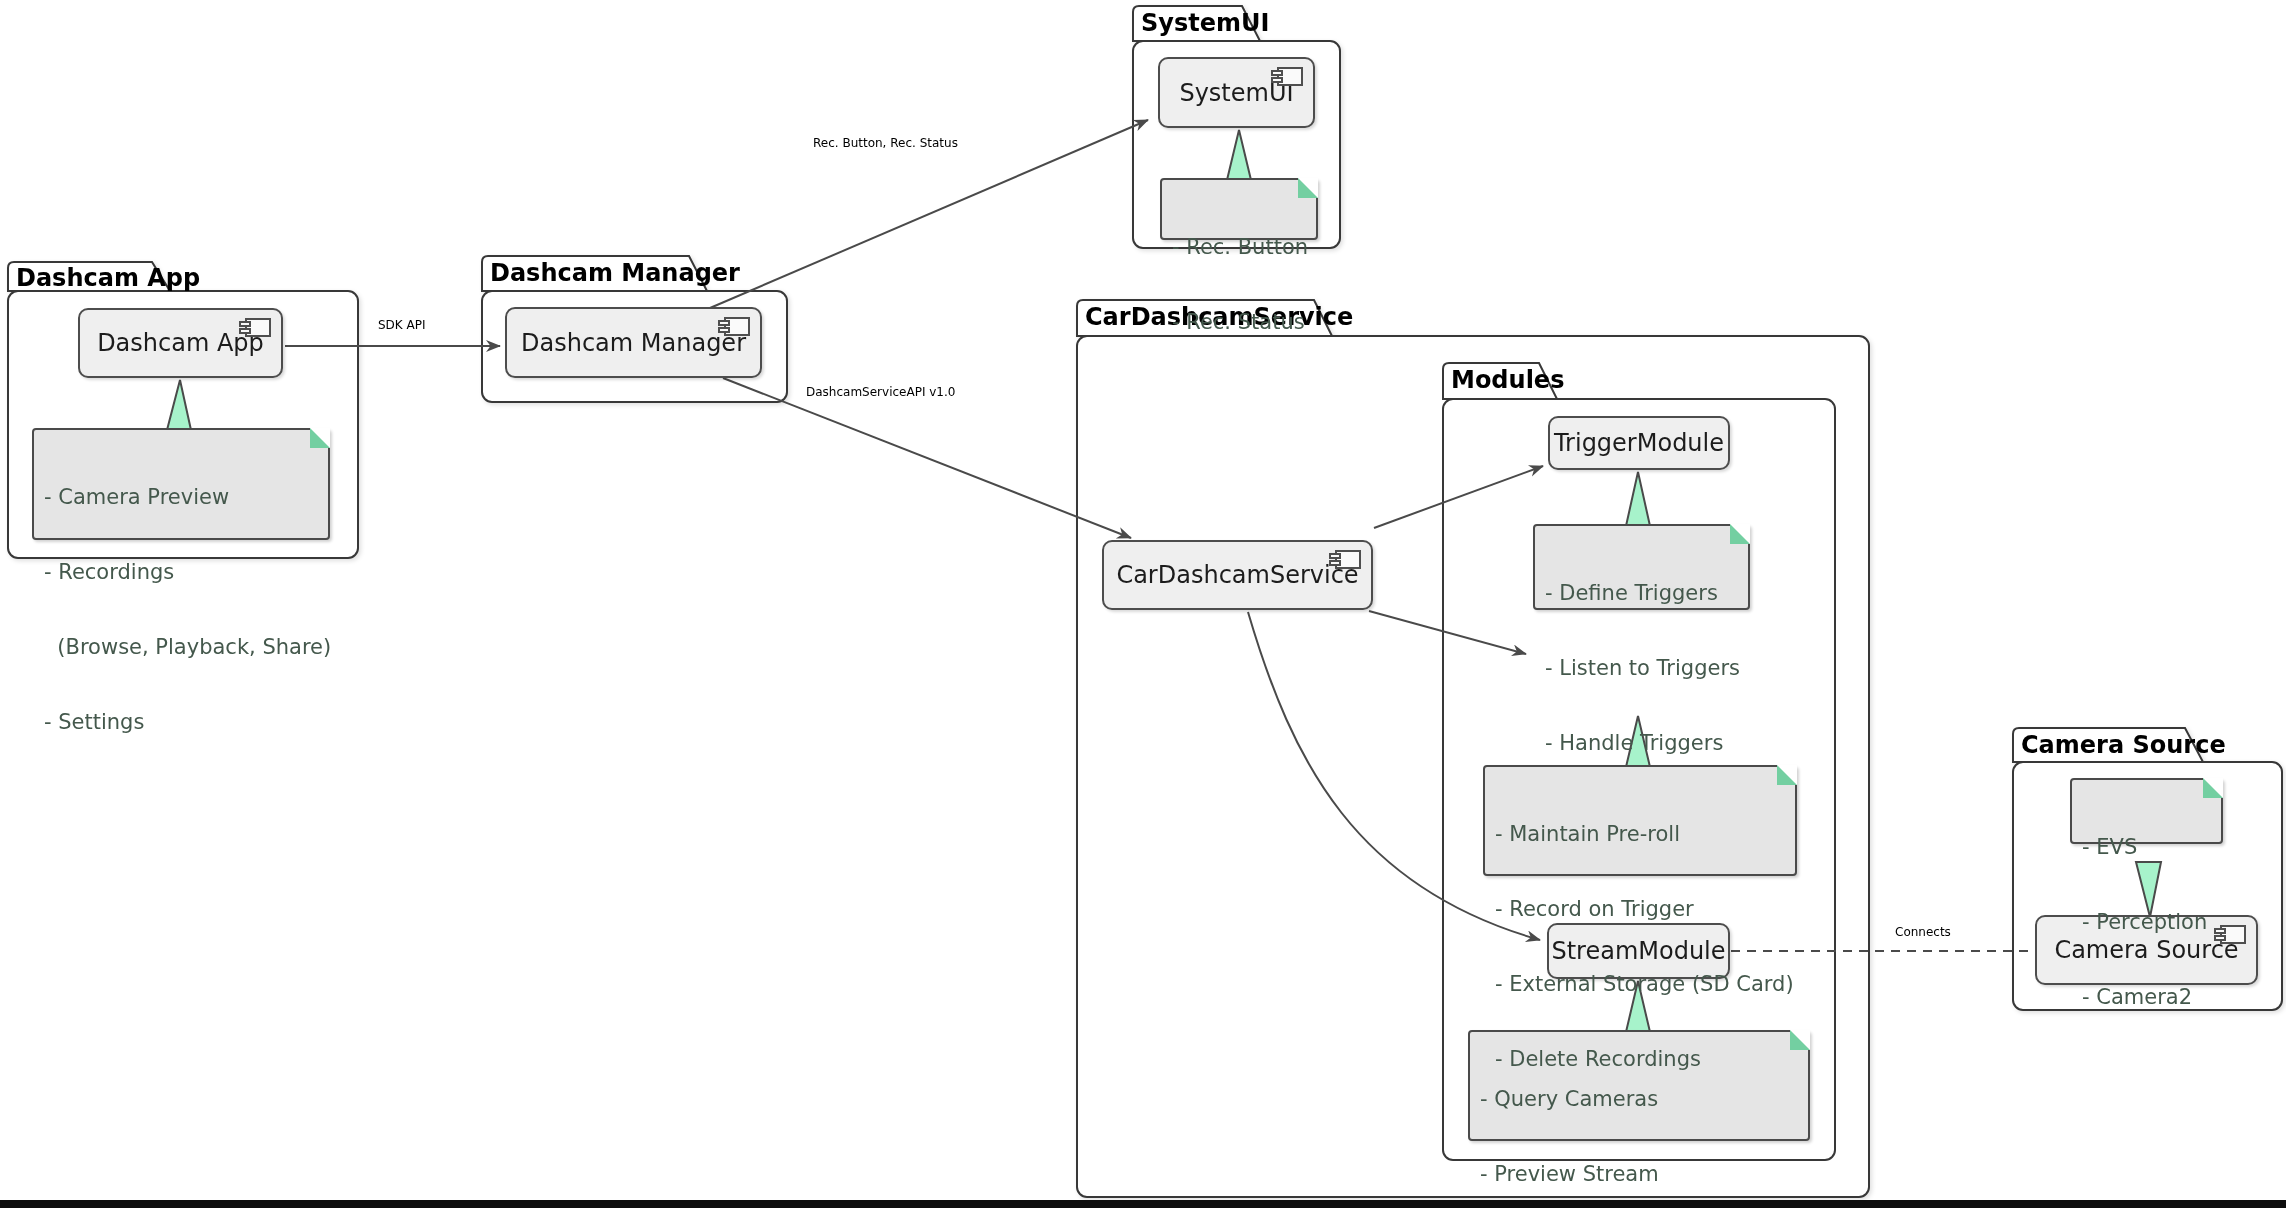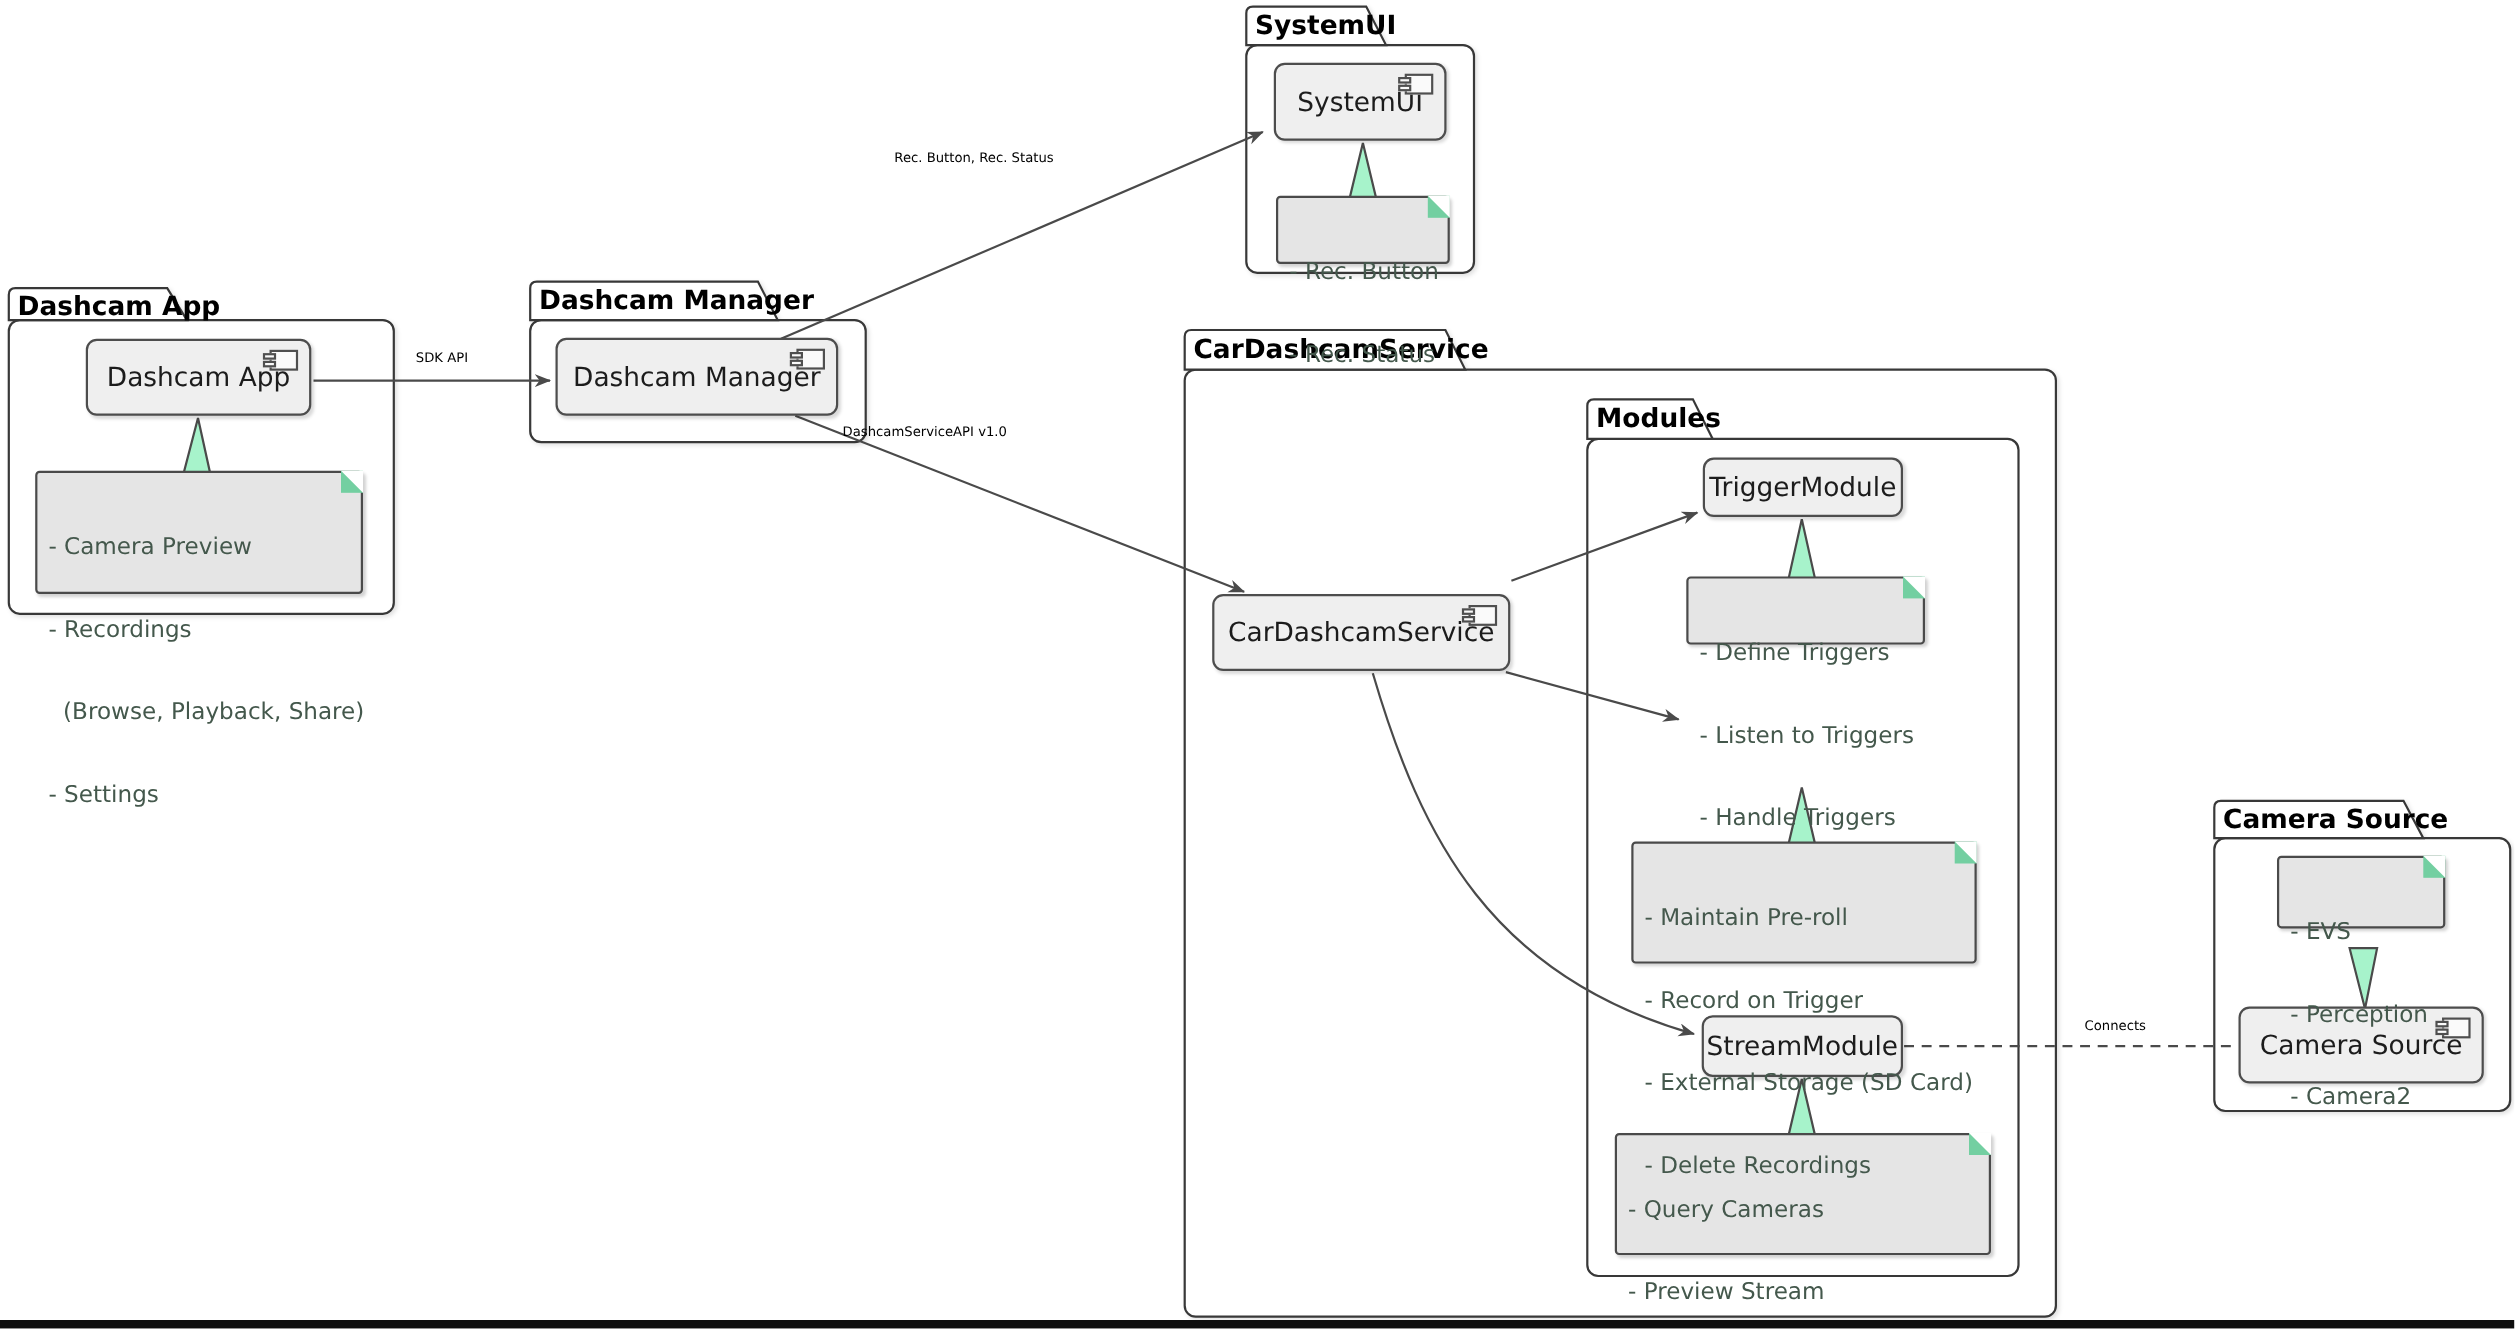--- a/index.html
+++ b/index.html
@@ -124,21 +124,21 @@
   <div class="note" style="left:32px;top:428px;width:298px;height:112px;">
     <div>- Camera Preview</div>
     <div>- Recordings</div>
     <div>  (Browse, Playback, Share)</div>
     <div>- Settings</div>
   </div>
   <div class="note" style="left:1160px;top:178px;width:158px;height:62px;">
     <div>- Rec. Button</div>
     <div>- Rec. Status</div>
   </div>
-  <div class="note" style="left:1533px;top:524px;width:217px;height:62px;">
+  <div class="note" style="left:1533px;top:524px;width:217px;height:86px;">
     <div>- Define Triggers</div>
     <div>- Listen to Triggers</div>
     <div>- Handle Triggers</div>
   </div>
   <div class="note" style="left:1468px;top:1030px;width:342px;height:111px;">
     <div>- Query Cameras</div>
     <div>- Preview Stream</div>
     
     
   </div>
@@ -149,18 +149,18 @@
     <div>- Delete Recordings</div>
   </div>
   <div class="note" style="left:2070px;top:778px;width:153px;height:66px;">
     <div>- EVS</div>
     <div>- Perception</div>
     <div>- Camera2</div>
   </div>
 
   <div class="edge-label" style="left:378px;top:318px;">SDK API</div>
   <div class="edge-label" style="left:813px;top:136px;">Rec. Button, Rec. Status</div>
-  <div class="edge-label" style="left:766px;top:385px;">DashcamServiceAPI v1.0</div>
+  <div class="edge-label" style="left:806px;top:385px;">DashcamServiceAPI v1.0</div>
   <div class="edge-label" style="left:1895px;top:925px;">Connects</div>
 
   <div class="bottom-bar"></div>
 
 </div>
 
 </body></html>

